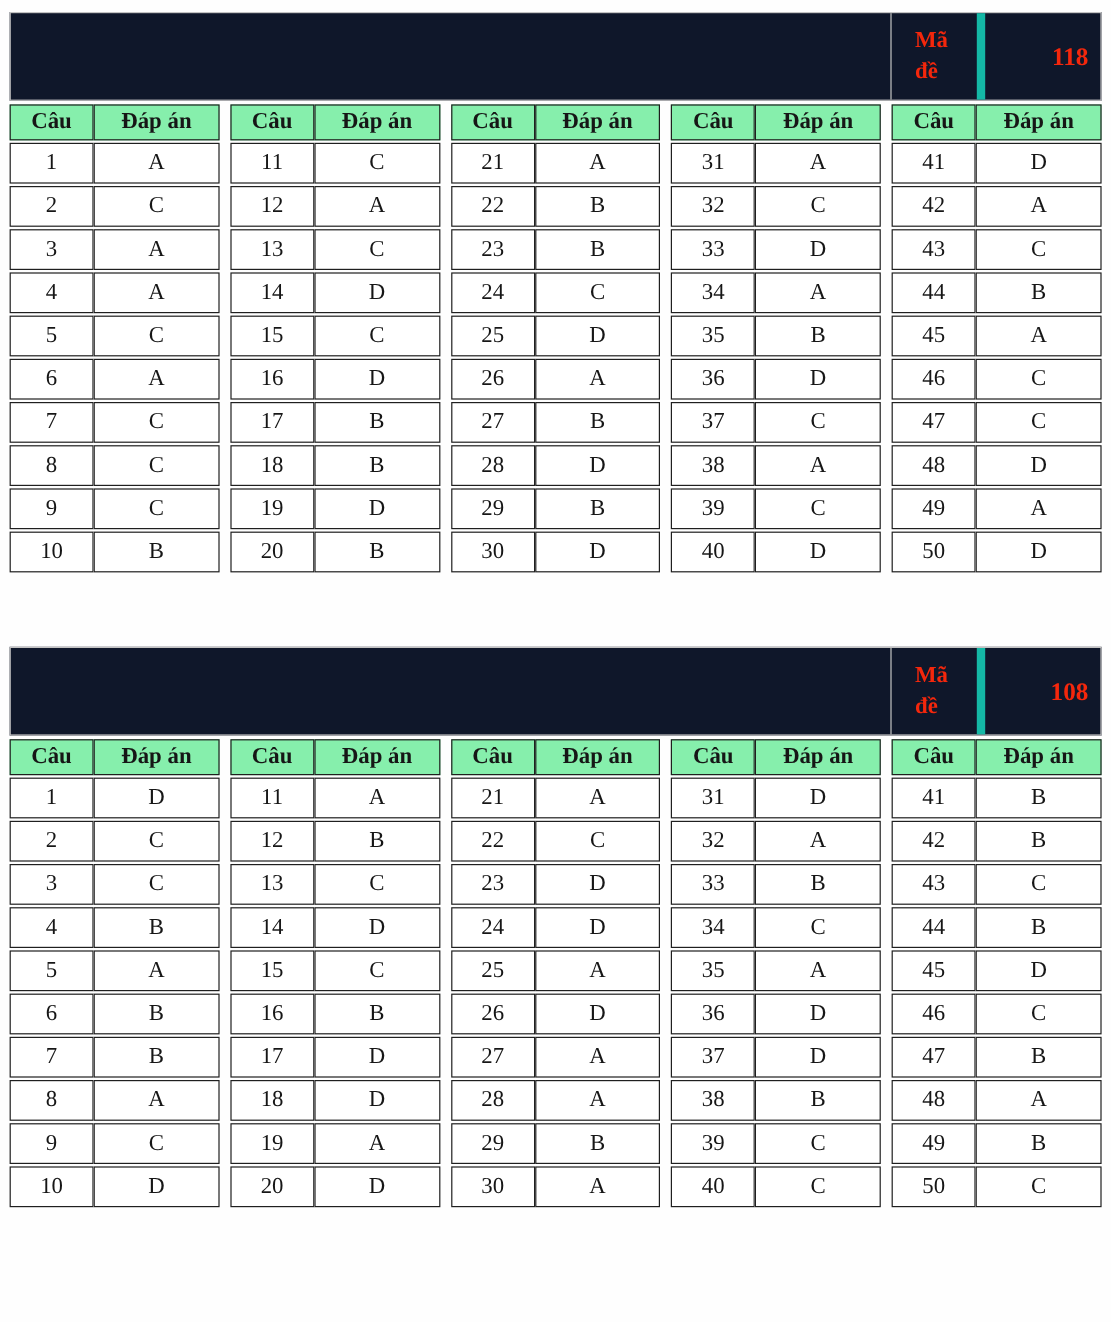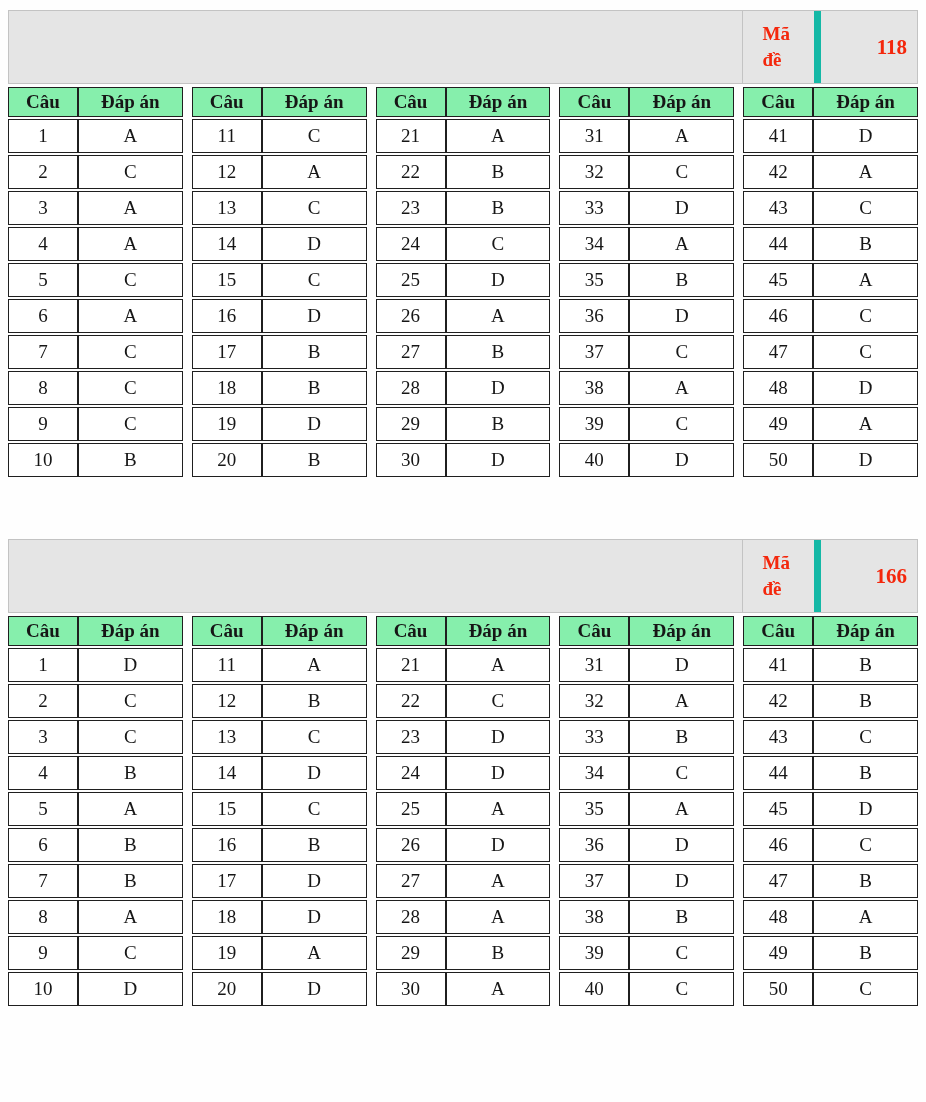--- a/index.html
+++ b/index.html
@@ -11,21 +11,21 @@
     color: #161616;
     overflow: hidden;
   }
   .sheet { padding: 10px 8px 0 8px; }
 
   
   .code-band {
     display: flex; align-items: stretch;
     height: 74px;
     border: 1px solid #c3c3c3;
-    background: #e5e5e5;
+    background: #0f172a;
   }
   .code-band .spacer { flex: 1; }
   .code-cell-label {
     width: 72px;
     border-left: 1px solid #c3c3c3;
     display: flex; align-items: center; justify-content: center;
     font-weight: bold; font-size: 19px; line-height: 1.35;
     text-align: left;
   }
   .code-cell-label span { display: inline-block; width: 32px; }
@@ -357,21 +357,21 @@
   </table>
 </div>
   </section>
 
   <section class="block">
     <div class="code-band">
       <div class="spacer"></div>
       <div class="code-cell-label red">
         <span>Mã đề</span>
       </div>
-      <div class="code-cell-value red">166</div>
+      <div class="code-cell-value red">108</div>
     </div>
     <div class="grid">
   <table class="subtable">
     <colgroup>
             <col class="q">
             <col class="a">
           </colgroup>
     <thead>
       <tr>
         <th>Câu</th>

